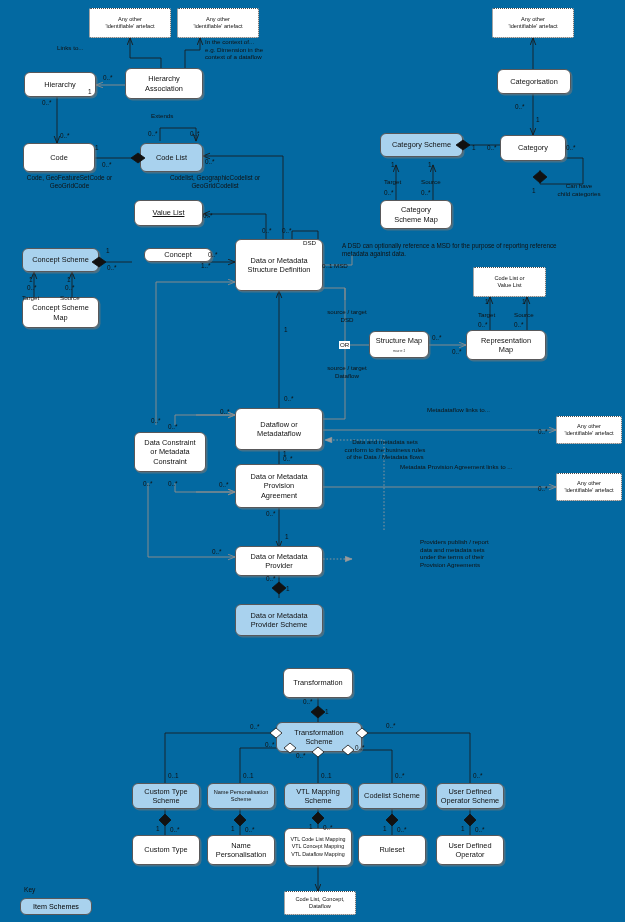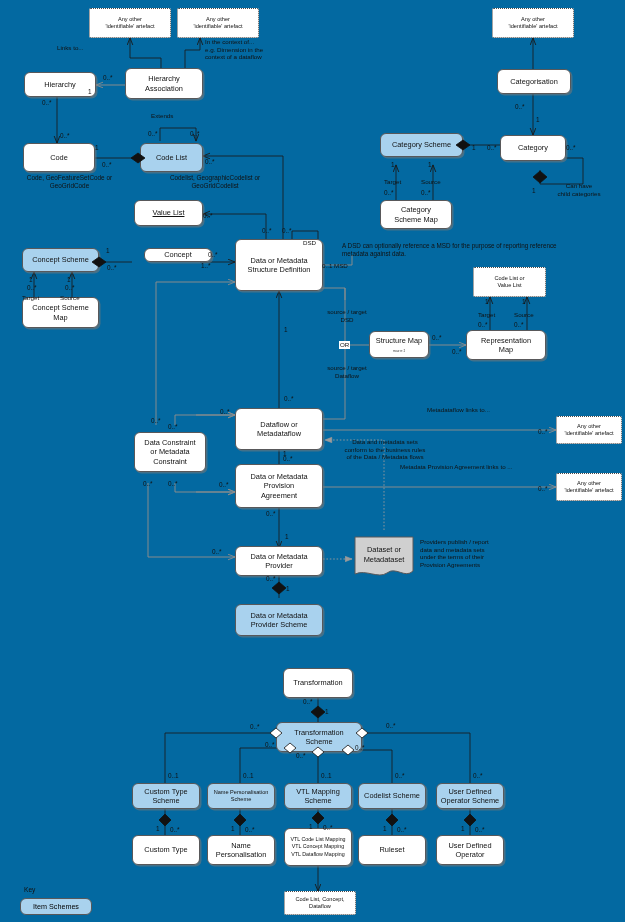--- a/index.html
+++ b/index.html
@@ -307,27 +307,20 @@
 
   <div class="node dotted tiny" style="left:556px;top:416px;width:66px;height:28px;">
     <span class="node-label">Any other
 'identifiable' artefact</span>
   </div>
   <div class="node dotted tiny" style="left:556px;top:473px;width:66px;height:28px;">
     <span class="node-label">Any other
 'identifiable' artefact</span>
   </div>
 
-  <div class="doc" style="left:352px;top:536px;width:64px;height:43px;">
-    <svg width="64" height="43" viewBox="0 0 64 43" xmlns="http://www.w3.org/2000/svg">
-      <path d="M3,1 H61 V35 C53,43 44,30 35,37 C26,43 14,33 3,38 Z" fill="#d0d0d0" stroke="#58585a" stroke-width="1"></path>
-    </svg>
-    <div class="doc-text">Dataset or
-Metadataset</div>
-  </div>
 
   <div class="node shadowed" style="left:283px;top:668px;width:70px;height:30px;">
     <span class="node-label">Transformation</span>
   </div>
   <div class="node blue shadowed" style="left:276px;top:722px;width:86px;height:30px;">
     <span class="node-label">Transformation
 Scheme</span>
   </div>
 
   <div class="node blue shadowed" style="left:132px;top:783px;width:68px;height:26px;">

